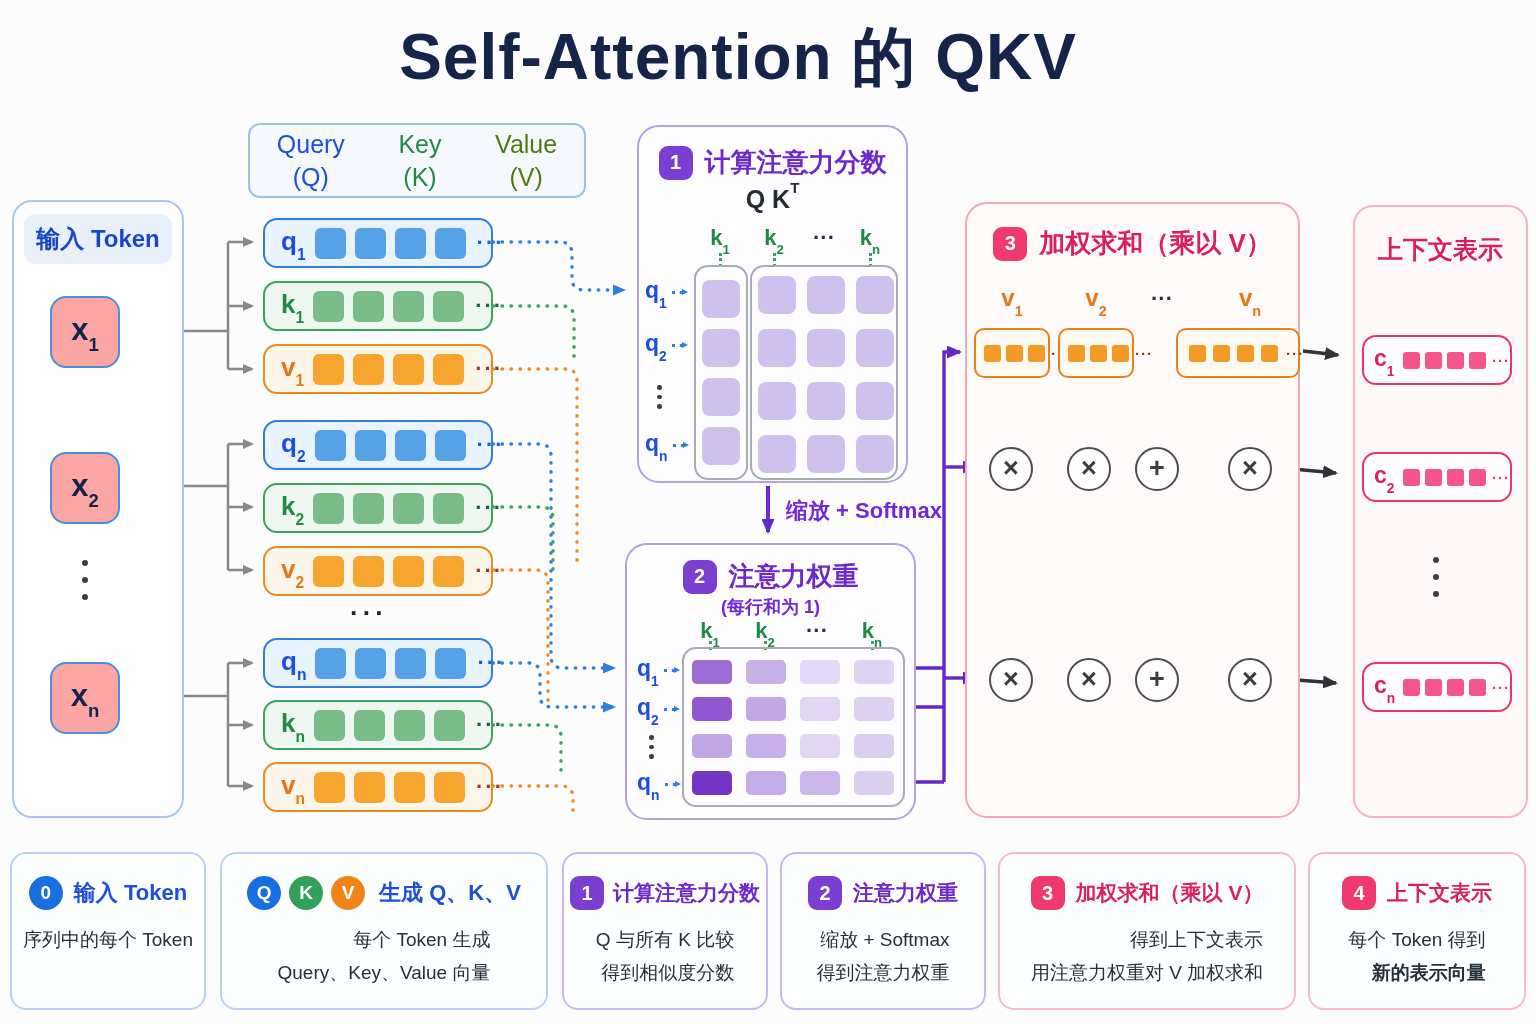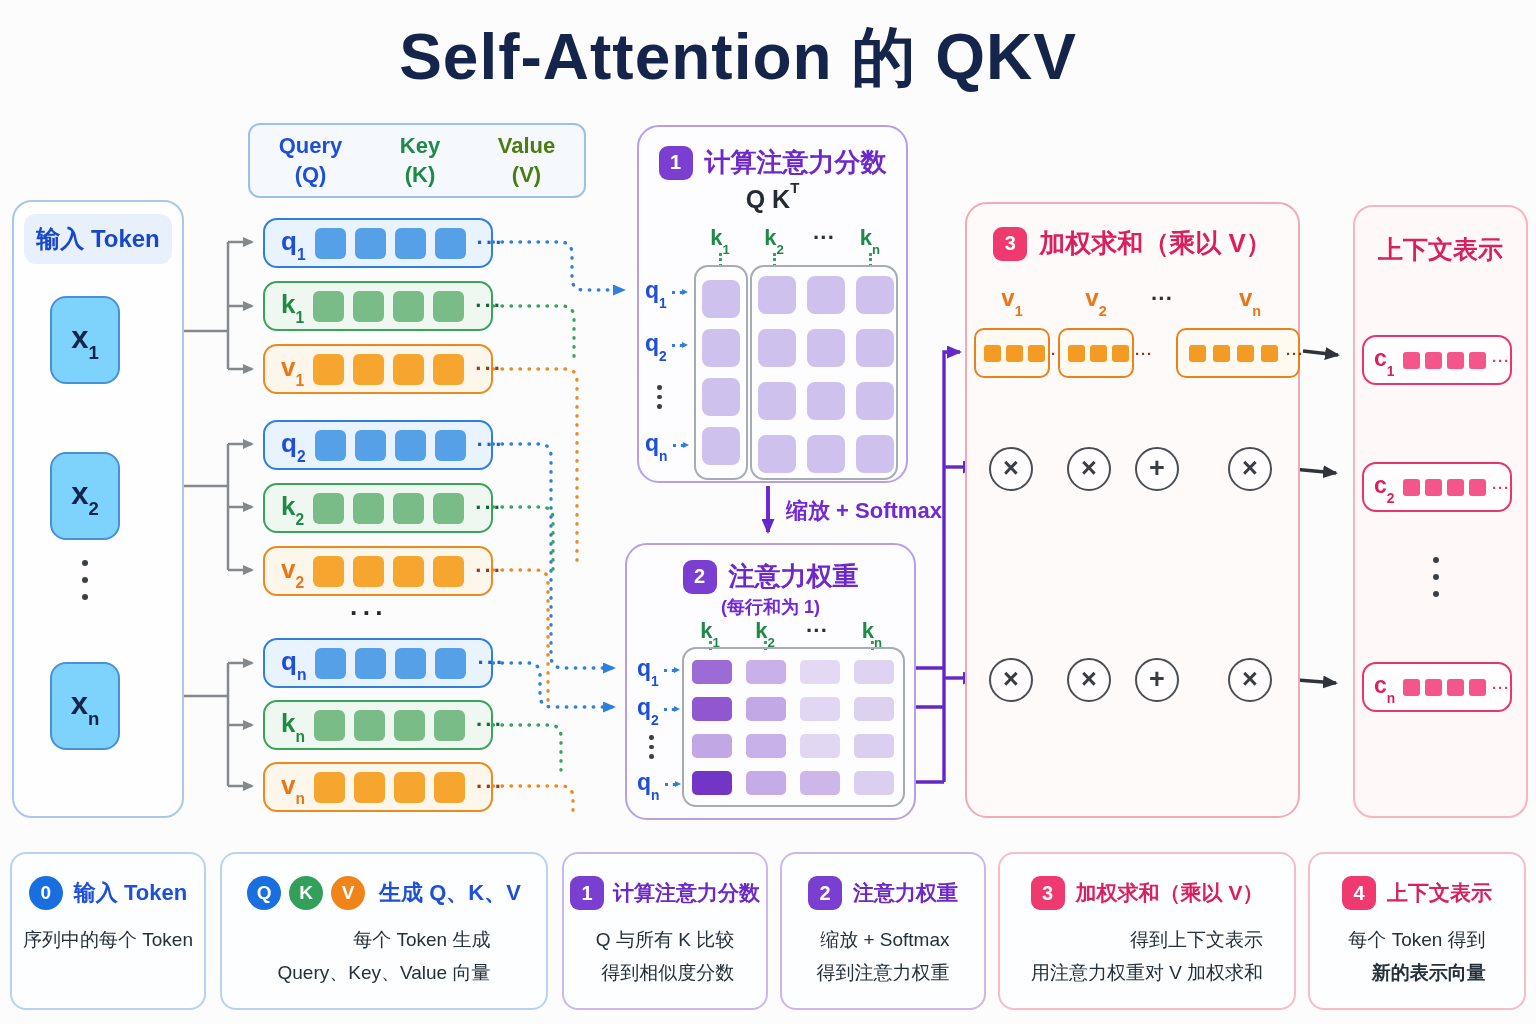--- a/index.html
+++ b/index.html
@@ -21,30 +21,30 @@
   .p-blue   { border:2px solid #a9c7ec; }
   .p-purple { border:2px solid #b5a0e8; background:#fdfcff; }
   .p-pink   { border:2px solid #f2a9b6; background:#fffafa; }
   .p-pink2  { border:2px solid #f4b6c0; background:#fff8f9; }
 
   .pill-header { position:absolute; left:10px; right:10px; top:12px; height:50px;
     background:#e7f0fb; border-radius:12px; display:flex; align-items:center; justify-content:center;
     font-size:24px; font-weight:bold; color:#1848c8; }
 
   
-  .xbox { position:absolute; width:70px; height:88px; border:2.5px solid #4a90d9; border-radius:16px;
-    background:#7dd3fc; display:flex; align-items:center; justify-content:center;
+  .xbox { position:absolute; width:70px; height:72px; border:2.5px solid #4a90d9; border-radius:16px;
+    background:#fca5a5; display:flex; align-items:center; justify-content:center;
     font-size:31px; font-weight:bold; color:#15244a; }
   sub { font-size:0.6em; position:relative; top:4px; font-weight:bold; }
   sup { font-size:0.6em; position:relative; top:-6px; }
 
   
   .qkv-head { left:248px; top:123px; width:338px; height:75px; border:2px solid #9cc0ee;
     border-radius:12px; background:#f5f9fe; display:flex; align-items:center; justify-content:space-around; }
-  .qkv-col { text-align:center; font-weight:bold; font-size:22px; line-height:1.3; }
+  .qkv-col { text-align:center; font-weight:normal; font-size:25px; line-height:1.3; }
 
   
   .vrow { position:absolute; left:263px; width:230px; height:50px; border-radius:14px;
     display:flex; align-items:center; padding-left:16px; gap:9px; }
   .vrow .vlabel { font-size:26px; font-weight:bold; width:40px; }
   .sq { width:31px; height:31px; border-radius:6px; flex:none; }
   .vdots-t { font-size:22px; font-weight:bold; letter-spacing:2px; margin-left:2px; }
   .r-q { background:#e9f3fd; border:2.5px solid #2f80dd; } .r-q .vlabel{color:#1d4fd8;} .r-q .sq{background:#56a0e8;} .r-q .vdots-t{color:#1b61c8;}
   .r-k { background:#eef8f1; border:2.5px solid #3aa35c; } .r-k .vlabel{color:#1f8a46;} .r-k .sq{background:#79bc88;} .r-k .vdots-t{color:#17663a;}
   .r-v { background:#fdf6ea; border:2.5px solid #ea8a1f; } .r-v .vlabel{color:#e87817;} .r-v .sq{background:#f6a52e;} .r-v .vdots-t{color:#9c3a10;}
@@ -501,21 +501,21 @@
   <div class="panel p-pink2" style="left:1353px; top:205px; width:175px; height:613px;">
     <div class="abs" style="left:0; right:0; top:26px; text-align:center; font-size:25px; font-weight:bold; color:#d91f5e;">上下文表示</div>
     <div class="crow" style="top:128px;">
       <span class="clab"><span>c</span><sub>1</sub></span>
       <span class="sq3"></span>
         <span class="sq3"></span>
         <span class="sq3"></span>
         <span class="sq3"></span>
       <span class="vdots-t">···</span>
     </div>
-    <div class="crow" style="top:255px;align-items:center;">
+    <div class="crow" style="top:245px;align-items:center;">
       <span class="clab"><span>c</span><sub>2</sub></span>
       <span class="sq3"></span>
         <span class="sq3"></span>
         <span class="sq3"></span>
         <span class="sq3"></span>
       <span class="vdots-t">···</span>
     </div>
     <div class="vdots abs" style="left:78px; top:350px;">
         <i></i>
         <i></i>

